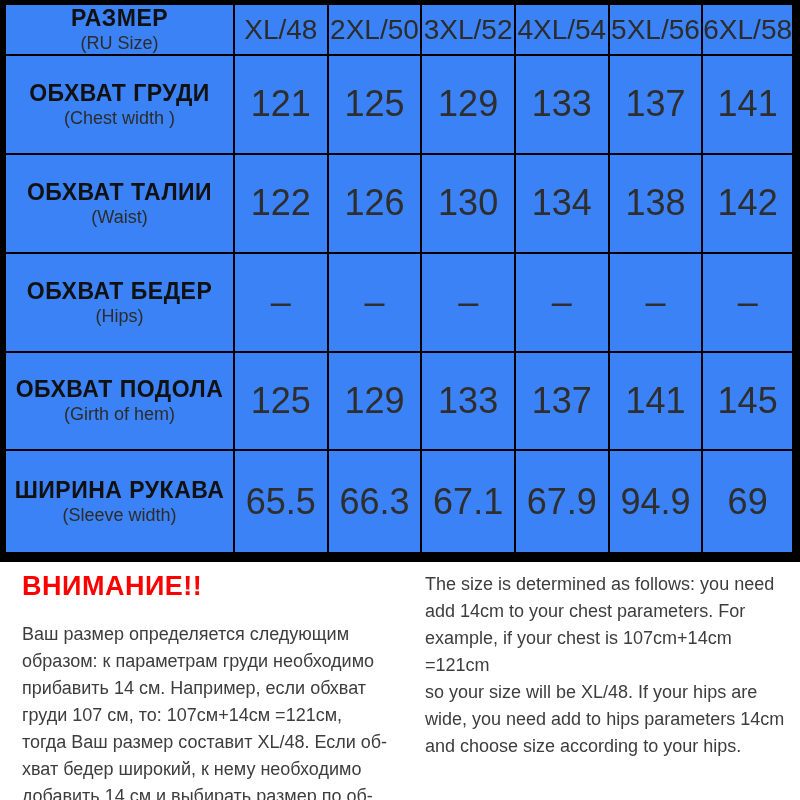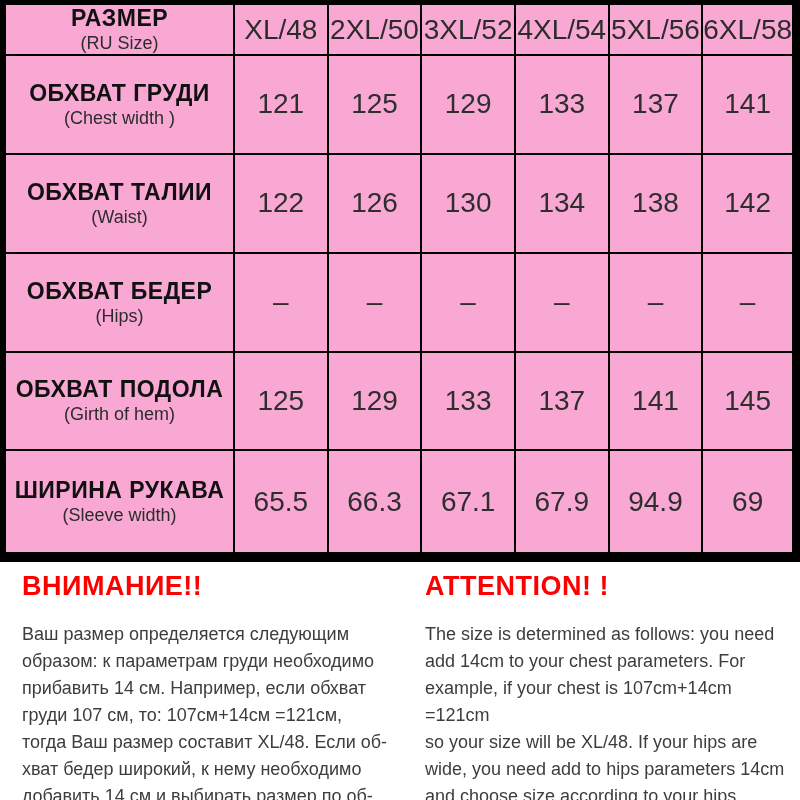--- a/index.html
+++ b/index.html
@@ -26,21 +26,21 @@
     border-left: 6px solid #000;
     border-right: 8px solid #000;
     border-bottom: 10px solid #000;
   }
   table.size-table th,
   table.size-table td {
     border: 2px solid #000;
     text-align: center;
     vertical-align: middle;
     padding: 0;
-    background: #f9a8d4;
+    background: #3b82f6;
   }
   td.corner-cell, th.label-cell { width: 231px; }
   .label-main {
     font-weight: bold;
     font-size: 23px;
     color: #111111;
     line-height: 27px;
     letter-spacing: 0.5px;
   }
   .label-sub {
@@ -49,21 +49,21 @@
     color: #2c2c2c;
     line-height: 22px;
   }
   th.col-head {
     font-weight: normal;
     font-size: 28px;
     color: #2c2c2c;
   }
   td.value-cell {
     font-weight: normal;
-    font-size: 28px;
+    font-size: 36px;
     color: #2e2e2e;
   }
 
   
   .notes {
     display: flex;
     gap: 26px;
     padding: 9px 10px 0 22px;
     box-sizing: border-box;
     width: 800px;
@@ -184,21 +184,20 @@
       <p class="note-body">Ваш размер определяется следующим
 образом: к параметрам груди необходимо
 прибавить 14 см. Например, если обхват
 груди 107 см, то: 107см+14см =121см,
 тогда Ваш размер составит XL/48. Если об-
 хват бедер широкий, к нему необходимо
 добавить 14 см и выбирать размер по об-
 хвату бедер.</p>
     </div>
     <div class="note-col-en">
-      <h2 class="note-heading" style="color: rgb(254, 0, 0);">ATTENTION! !</h2>
       <p class="note-body">The size is determined as follows: you need
 add 14cm to your chest parameters. For
 example, if your chest is 107cm+14cm =121cm
 so your size will be XL/48. If your hips are
 wide, you need add to hips parameters 14cm
 and choose size according to your hips.</p>
     </div>
   </div>
 
 </div>

